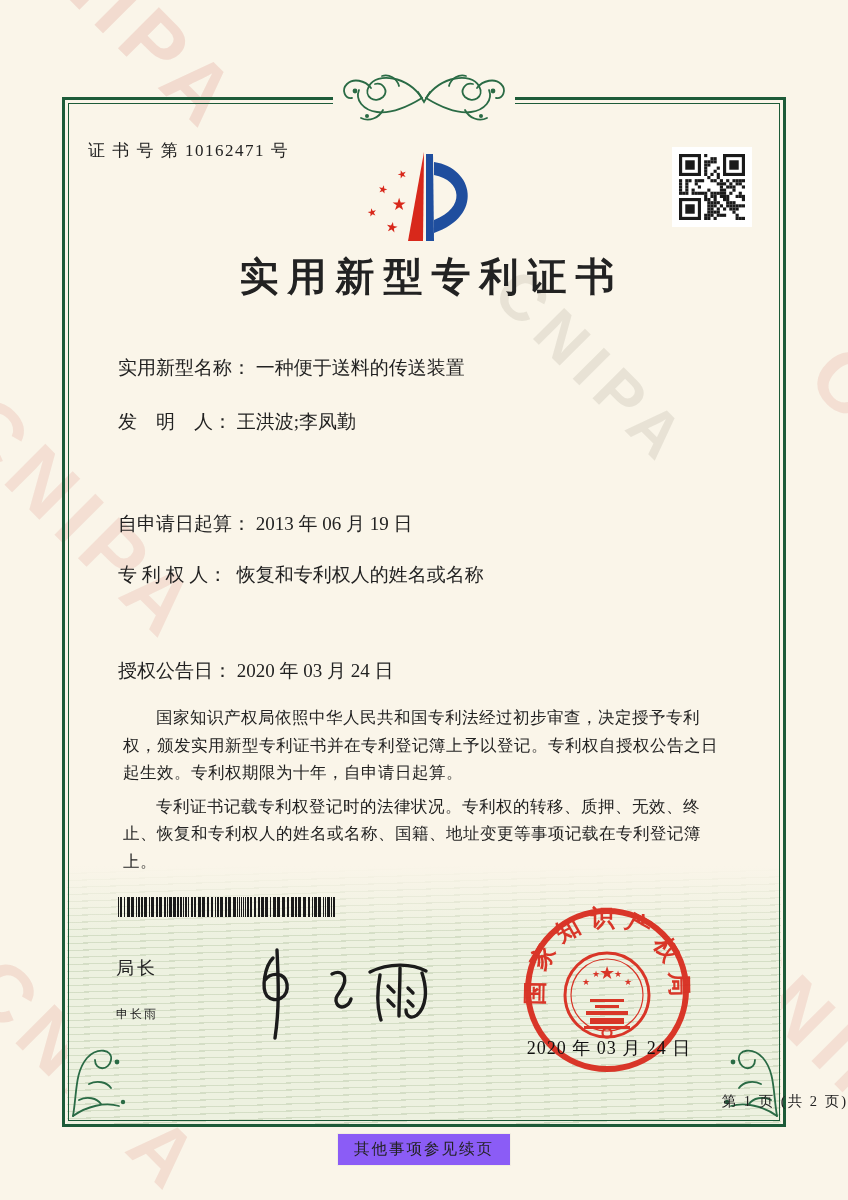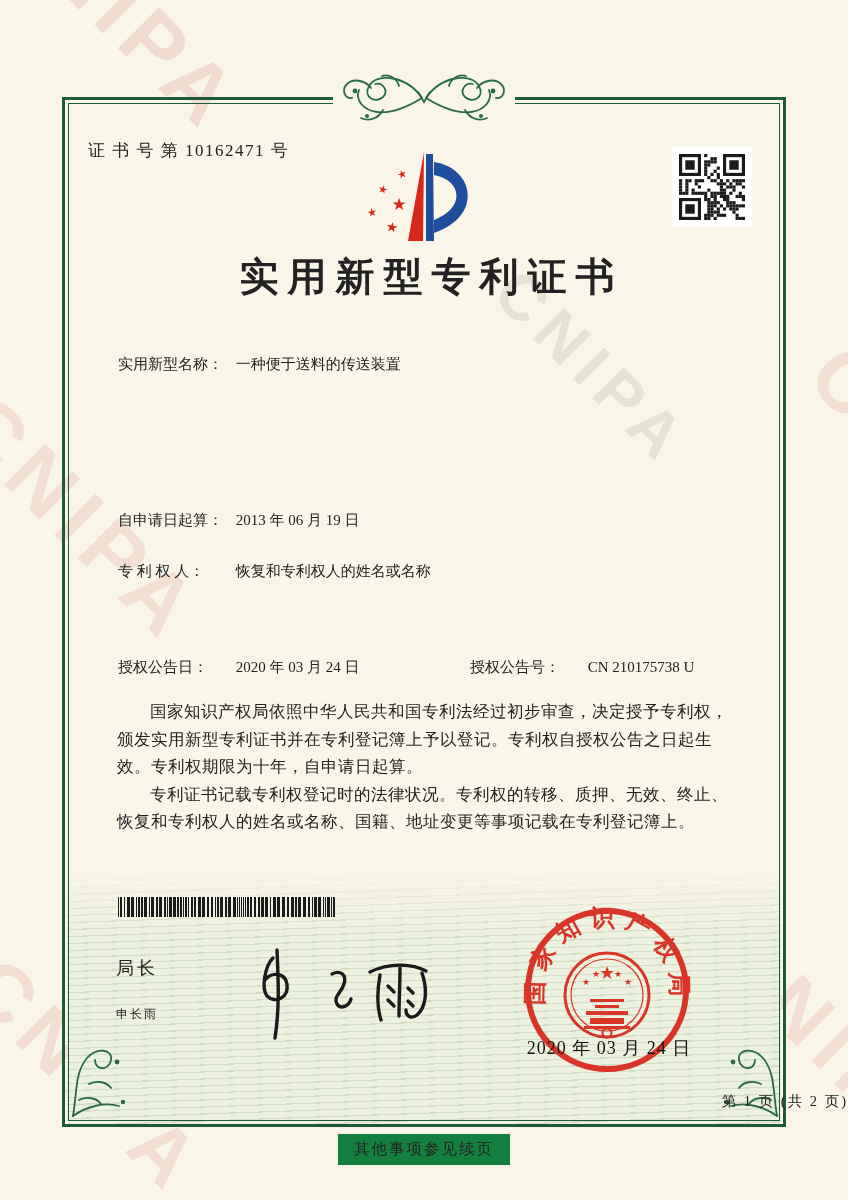--- a/index.html
+++ b/index.html
@@ -29,39 +29,39 @@
   .corner-left{left:67px;top:1040px;}
   .corner-right{left:719px;top:1040px;transform:scaleX(-1);}
   
   .cert-no{position:absolute;left:88px;top:139px;font-size:17px;letter-spacing:1.5px;z-index:2;}
   .logo{position:absolute;left:354px;top:140px;z-index:2;}
   .qr{position:absolute;left:672px;top:147px;width:66px;height:66px;background:#fff;
       padding:7px;z-index:2;}
   .title{position:absolute;left:0;width:848px;top:250px;text-align:center;font-size:39px;
          font-weight:bold;letter-spacing:9px;padding-left:15px;box-sizing:border-box;z-index:2;}
   
-  .frow{position:absolute;left:118px;width:640px;font-size:15px;z-index:2;white-space:nowrap;}
+  .frow{position:absolute;left:118px;width:640px;font-size:19px;z-index:2;white-space:nowrap;}
   .frow .lab{display:inline-block;min-width:114px;}
   .f0{top:355px}.f1{top:409px}.f2{top:460px}.f3{top:511px}.f4{top:562px}.f5{top:613px}.f6{top:658px}
   .pair2{position:absolute;left:352px;top:0;}
   
   .paras{position:absolute;left:117px;top:698px;width:618px;z-index:2;}
-  .paras p{margin:0;text-indent:2em;font-size:16.5px;line-height:27.5px;letter-spacing:.5px;}
+  .paras p{margin:6px;text-indent:2em;font-size:16.5px;line-height:27.5px;letter-spacing:.5px;}
   
   .barcode{position:absolute;left:118px;top:897px;z-index:2;}
   .director-title{position:absolute;left:116px;top:956px;font-size:18px;letter-spacing:3px;z-index:2;}
   .director-name{position:absolute;left:116px;top:1006px;font-size:12px;letter-spacing:2px;z-index:2;}
   .signature{position:absolute;left:235px;top:944px;z-index:2;}
   .seal{position:absolute;left:522px;top:905px;z-index:2;opacity:.93;}
   .seal-date{position:absolute;left:520px;top:1036px;width:178px;text-align:center;
              font-size:18px;color:#111;z-index:3;letter-spacing:1px;}
   .page-info{position:absolute;left:0;width:848px;top:1092px;text-align:right;
              font-size:14.5px;z-index:2;letter-spacing:2px;}
   .foot-note{position:absolute;left:0;width:848px;top:1134px;text-align:center;z-index:2;}
-  .foot-note span{display:inline-block;background:#15803d;padding:5px 16px;font-size:15.5px;
+  .foot-note span{display:inline-block;background:#8b5cf6;padding:5px 16px;font-size:15.5px;
                   letter-spacing:2px;box-shadow:0 0 0 1px rgba(0,0,0,.03);}
 </style>
 </head>
 <body>
 
 <div id="page">
 
   <span class="wm wm1">CNIPA</span>
   <span class="wm wm2">CNIPA</span>
   <span class="wm wm3">CNIPA</span>
@@ -281,35 +281,35 @@
         <rect x="57" y="60" width="3" height="3" fill="#1a1a1a"></rect>
         <rect x="60" y="60" width="3" height="3" fill="#1a1a1a"></rect>
       </svg></div>
 
   <div class="title">实用新型专利证书</div>
 
   <div class="frow f0">
     <span class="lab">实用新型名称：</span>
     <span class="val">一种便于送料的传送装置</span>
   </div>
+  <div class="frow f1">
+    <span class="lab">发　明　人：</span>
+    <span class="val">王洪波;李凤勤</span>
+  </div>
   <div class="frow f3">
     <span class="lab">自申请日起算：</span>
     <span class="val">2013 年 06 月 19 日</span>
   </div>
   <div class="frow f4">
     <span class="lab">专 利 权 人：</span>
     <span class="val">恢复和专利权人的姓名或名称</span>
   </div>
   <div class="frow f6">
     <span class="lab">授权公告日：</span>
     <span class="val">2020 年 03 月 24 日</span>
-    <span class="pair2">
-      <span class="lab">授权公告号：</span>
-      <span class="val">CN 210175738 U</span>
-    </span>
   </div>
 
   <div class="paras">
     <p>国家知识产权局依照中华人民共和国专利法经过初步审查，决定授予专利权，颁发实用新型专利证书并在专利登记簿上予以登记。专利权自授权公告之日起生效。专利权期限为十年，自申请日起算。</p>
     <p>专利证书记载专利权登记时的法律状况。专利权的转移、质押、无效、终止、恢复和专利权人的姓名或名称、国籍、地址变更等事项记载在专利登记簿上。</p>
   </div>
 
   <div class="barcode"><svg id="bc-svg" width="222" height="20" viewBox="0 0 222 20">
         <rect x="0" y="0" width="1" height="20" fill="#1a1a1a"></rect>
         <rect x="2" y="0" width="2" height="20" fill="#1a1a1a"></rect>

